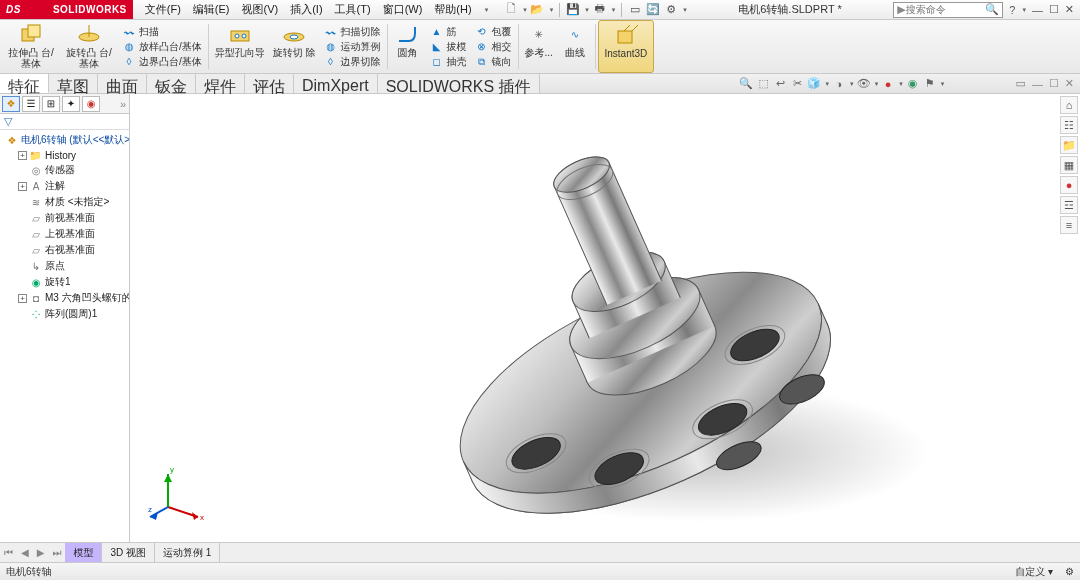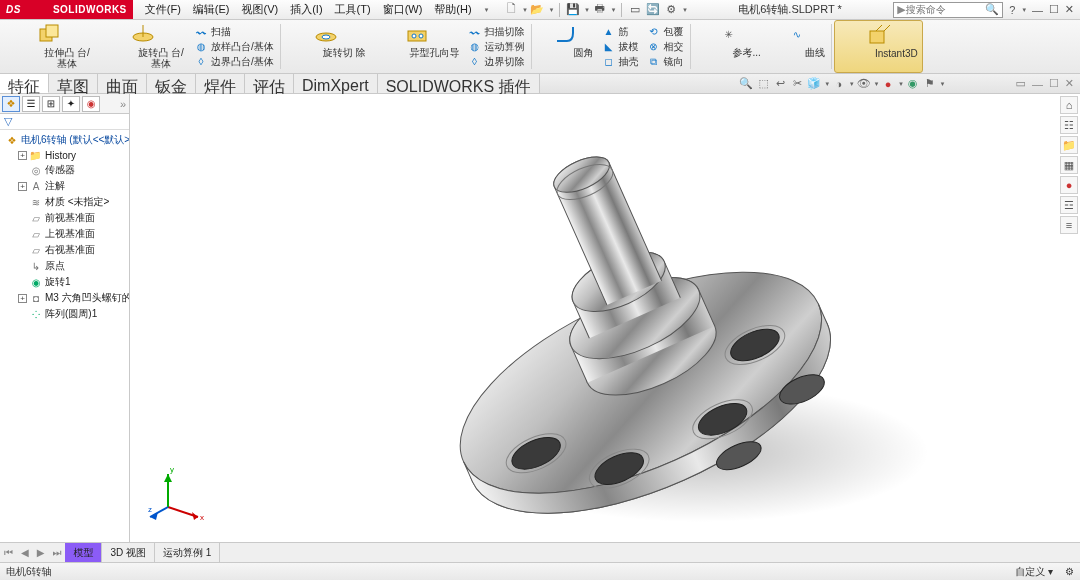--- a/index.html
+++ b/index.html
@@ -14,21 +14,21 @@
   .qat .ic { width:14px; height:14px; display:flex; align-items:center; justify-content:center; color:#555; }
   .sep-v { width:1px; height:14px; background:#bbb; margin:0 2px;}
   .doc-title { margin-left:auto; margin-right:auto; color:#333; font-size:11px; padding:0 8px;}
   .searchbox { height:16px; width:110px; border:1px solid #999; background:#fff; display:flex; align-items:center; padding:0 3px; color:#888;}
   .searchbox input { border:0; outline:0; width:70px; font-size:10px; color:#666; background:transparent;}
   .win-controls { display:flex; align-items:center; margin-left:6px; gap:6px; padding-right:6px; color:#555;}
   
   .ribbon { height:54px; background:linear-gradient(#f8f8f8,#e9e9e9); border-bottom:1px solid #c9c9c9; display:flex; align-items:stretch; padding-left:2px;}
   .rbtn { display:flex; flex-direction:column; align-items:center; justify-content:flex-start; padding:2px 4px 0 4px; min-width:36px; text-align:center; font-size:10px; color:#333; cursor:default; }
   .rbtn .ric { width:28px; height:24px; display:flex; align-items:center; justify-content:center; margin-bottom:1px; color:#d9a400;}
-  .rbtn .lbl { line-height:11px; max-width:50px;margin-left:36px; }
+  .rbtn .lbl { line-height:11px; max-width:50px; }
   .rbtn.instant { background:linear-gradient(#f7e9b9,#efd67e); border:1px solid #c9a84a; border-radius:3px; min-width:56px;}
   .rstack { display:flex; flex-direction:column; justify-content:center; gap:1px; padding:2px 4px; font-size:10px; color:#333;}
   .rstack .row { display:flex; align-items:center; gap:3px;}
   .rstack .row .ic2 { width:14px; height:14px; display:flex; align-items:center; justify-content:center; color:#1277c9;}
   .rsep { width:1px; background:#cfcfcf; margin:4px 2px;}
   
   .tabs { height:20px; background:linear-gradient(#f1f1f1,#e3e3e3); border-bottom:1px solid #c9c9c9; display:flex; align-items:stretch;}
   .tabs .tab { padding:3px 8px 0 8px; font-size:16px; border-right:1px solid #c9c9c9; background:#ededed; color:#333;}
   .tabs .tab.active { background:#fff; border-bottom:1px solid #fff;}
   .view-toolbar { display:flex; align-items:center; gap:3px; margin-left:200px; color:#666;}
@@ -42,21 +42,21 @@
   .fp-tabs .fpt.active { background:#e3efff; border-color:#5a8fd6;}
   .fp-body { flex:1; overflow:auto; padding:2px 0; font-size:10px;}
   .fp-body .node { display:flex; align-items:center; gap:3px; padding:1px 3px 1px 6px; white-space:nowrap;}
   .fp-body .node .exp { width:9px; height:9px; border:1px solid #888; font-size:8px; line-height:7px; text-align:center; color:#444; flex:0 0 9px;}
   .fp-body .node .exp.blank { border:0;}
   .fp-body .node .nic { width:12px; height:12px; flex:0 0 12px; display:flex; align-items:center; justify-content:center;}
   .fp-body .node.root { color:#0a4aa0; font-weight:normal;}
   .fp-body .node.indent1 { padding-left:18px;}
   .fp-btm-tabs { height:20px; border-top:1px solid #c9c9c9; background:#efefef; display:flex; align-items:center; font-size:10px;}
   .fp-btm-tabs .bt { padding:3px 8px; border-right:1px solid #c9c9c9;}
-  .fp-btm-tabs .bt.active { background:#8b5cf6;}
+  .fp-btm-tabs .bt.active { background:#c4b5fd;}
   .viewport { flex:1; position:relative; background:#fff; overflow:hidden;}
   .side-toolbar { position:absolute; right:2px; top:2px; width:18px; display:flex; flex-direction:column; gap:2px;}
   .side-toolbar .st { width:18px; height:18px; border:1px solid #cfcfcf; background:#f7f7f7; display:flex; align-items:center; justify-content:center; font-size:11px; color:#555;}
   .triad { position:absolute; left:18px; bottom:40px; width:60px; height:60px;}
   .swlogo { position:absolute; left:6px; bottom:4px; font-style:italic; font-weight:bold; color:#c00; font-size:10px;}
   
   .statusbar { position:absolute; left:0; right:0; bottom:0; height:18px; background:linear-gradient(#f6f6f6,#e8e8e8); border-top:1px solid #c9c9c9; display:flex; align-items:center; font-size:10px; color:#333; padding:0 6px;}
   .statusbar .sp { margin-left:auto;}
   .drop { font-size:7px; color:#666; margin-left:1px;}
   .filter-row { height:16px; border-bottom:1px solid #ddd; padding-left:4px; display:flex; align-items:center; color:#2a6bbf;}
@@ -142,36 +142,36 @@
       </div>
     <div class="row">
         <span class="ic2">◊</span>
         <span>边界凸台/基体</span>
       </div>
   </div>
   <div class="rsep"></div>
   <div class="rbtn">
       <div class="ric">
         <svg width="26" height="22">
-          <ellipse cx="13" cy="14" rx="10" ry="4" fill="#f3d26b" stroke="#b98b00"></ellipse>
-          <ellipse cx="13" cy="14" rx="4" ry="2" fill="#fff" stroke="#1277c9"></ellipse>
-        </svg>
-      </div>
-      <div class="lbl">旋转切
-除</div>
-    </div>
-  <div class="rbtn">
-      <div class="ric">
-        <svg width="26" height="22">
           <rect x="4" y="8" width="18" height="10" fill="#f3d26b" stroke="#b98b00"></rect>
           <circle cx="10" cy="13" r="2" fill="#fff" stroke="#1277c9"></circle>
           <circle cx="17" cy="13" r="2" fill="#fff" stroke="#1277c9"></circle>
         </svg>
       </div>
       <div class="lbl">异型孔向导</div>
+    </div>
+  <div class="rbtn">
+      <div class="ric">
+        <svg width="26" height="22">
+          <ellipse cx="13" cy="14" rx="10" ry="4" fill="#f3d26b" stroke="#b98b00"></ellipse>
+          <ellipse cx="13" cy="14" rx="4" ry="2" fill="#fff" stroke="#1277c9"></ellipse>
+        </svg>
+      </div>
+      <div class="lbl">旋转切
+除</div>
     </div>
   <div class="rstack">
     <div class="row">
         <span class="ic2">〰</span>
         <span>扫描切除</span>
       </div>
     <div class="row">
         <span class="ic2">◍</span>
         <span>运动算例</span>
       </div>

